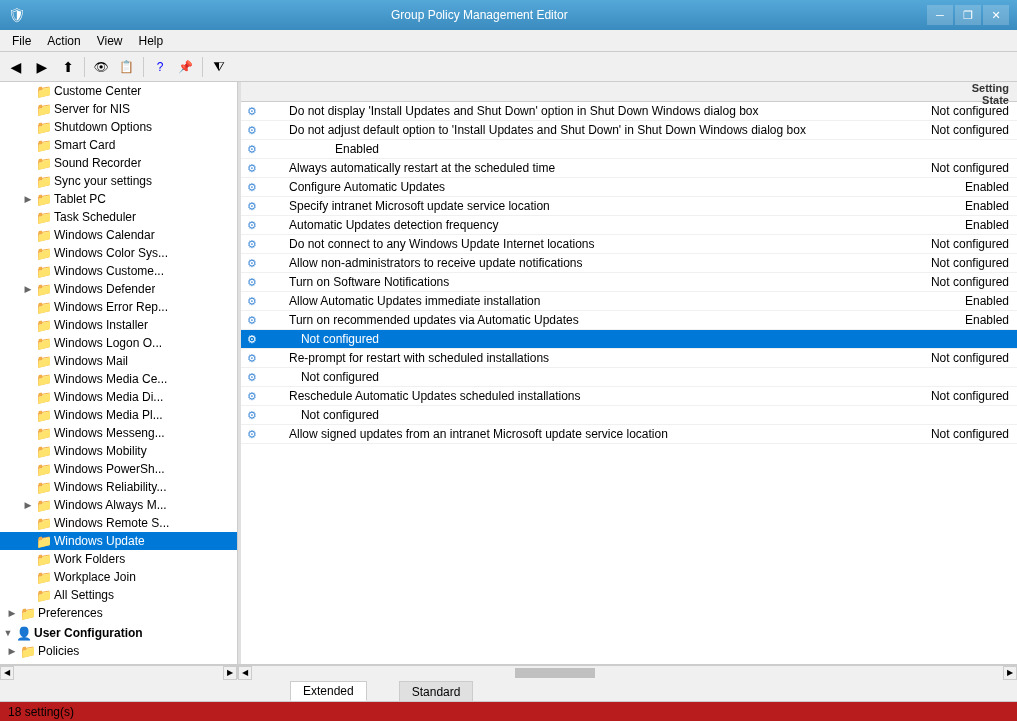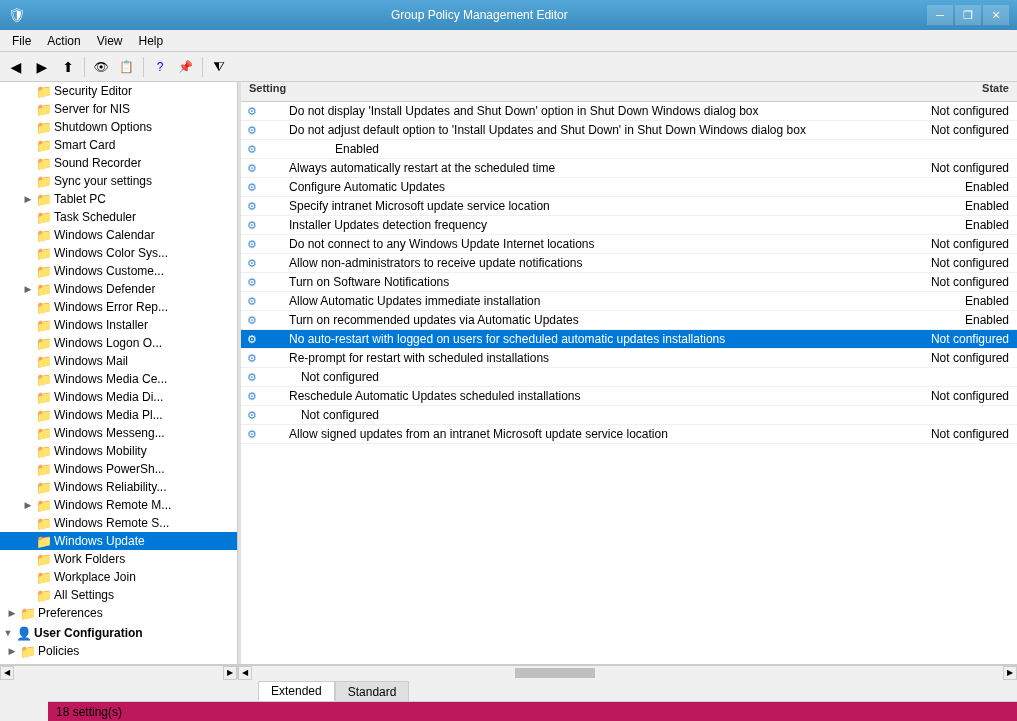--- a/index.html
+++ b/index.html
@@ -126,21 +126,22 @@
       overflow: hidden;
       display: flex;
       flex-direction: column;
     }
 
     .right-header {
       display: flex;
       background: #f0f0f0;
       border-bottom: 1px solid #ccc;
       height: 20px;
-      align-items: flex-start;
+      align-items: flex-end;
+      flex-direction: column;
     }
     .right-header-setting {
       flex: 1;
       padding: 0 8px;
       font-weight: bold;
       font-size: 11px;
       color: #333;
     }
     .right-header-state {
       width: 120px;
@@ -214,37 +215,36 @@
       padding-left: 258px;
     }
     .tab {
       padding: 2px 12px;
       border: 1px solid #ccc;
       border-bottom: none;
       background: #e0e0e0;
       font-size: 12px;
       cursor: pointer;
       height: 20px;
-      display: flex; align-items: center;
+      display: flex; align-items: center; margin-left: 32px;
     }
     .tab.active {
       background: white;
       border-bottom: 1px solid white;
     }
 
     
     .status-bar {
       height: 20px;
-      background: #be185d;
+      background: #b91c1c;
       border-top: 1px solid #ccc;
       display: flex;
       align-items: center;
       padding: 0 8px;
       font-size: 12px;
-      margin-left: 48px;
     }
 
     
     .split-bar {
       width: 3px;
       background: #e0e0e0;
       cursor: col-resize;
     }
   </style>
 </head>
@@ -284,21 +284,21 @@
 </div>
 
 <div class="main-container">
   <div class="content-area">
 
     <div class="left-panel">
 
       <div class="tree-item tree-indent-2">
         <span class="tree-expander"></span>
         <span class="tree-icon folder-icon">📁</span>
-        <span class="tree-label">Security Editor</span>
+        <span class="tree-label">Custome Center</span>
       </div>
 
       <div class="tree-item tree-indent-2">
         <span class="tree-expander"></span>
         <span class="tree-icon folder-icon">📁</span>
         <span class="tree-label">Server for NIS</span>
       </div>
 
       <div class="tree-item tree-indent-2">
         <span class="tree-expander"></span>
@@ -422,21 +422,21 @@
 
       <div class="tree-item tree-indent-2">
         <span class="tree-expander"></span>
         <span class="tree-icon folder-icon">📁</span>
         <span class="tree-label">Windows Reliability...</span>
       </div>
 
       <div class="tree-item tree-indent-2">
         <span class="tree-expander" style="color:#666;font-size:9px;">▶</span>
         <span class="tree-icon folder-icon">📁</span>
-        <span class="tree-label">Windows Remote M...</span>
+        <span class="tree-label">Windows Always M...</span>
       </div>
 
       <div class="tree-item tree-indent-2">
         <span class="tree-expander"></span>
         <span class="tree-icon folder-icon">📁</span>
         <span class="tree-label">Windows Remote S...</span>
       </div>
 
       <div class="tree-item tree-indent-2 selected">
         <span class="tree-expander"></span>
@@ -521,21 +521,21 @@
           <span class="setting-row-name">Configure Automatic Updates</span>
           <span class="setting-row-state">Enabled</span>
         </div>
         <div class="setting-row">
           <span class="setting-row-icon">⚙</span>
           <span class="setting-row-name">Specify intranet Microsoft update service location</span>
           <span class="setting-row-state">Enabled</span>
         </div>
         <div class="setting-row">
           <span class="setting-row-icon">⚙</span>
-          <span class="setting-row-name">Installer Updates detection frequency</span>
+          <span class="setting-row-name">Automatic Updates detection frequency</span>
           <span class="setting-row-state">Enabled</span>
         </div>
         <div class="setting-row">
           <span class="setting-row-icon">⚙</span>
           <span class="setting-row-name">Do not connect to any Windows Update Internet locations</span>
           <span class="setting-row-state">Not configured</span>
         </div>
         <div class="setting-row">
           <span class="setting-row-icon">⚙</span>
           <span class="setting-row-name">Allow non-administrators to receive update notifications</span>
@@ -552,21 +552,20 @@
           <span class="setting-row-state">Enabled</span>
         </div>
         <div class="setting-row">
           <span class="setting-row-icon">⚙</span>
           <span class="setting-row-name">Turn on recommended updates via Automatic Updates</span>
           <span class="setting-row-state">Enabled</span>
         </div>
 
         <div class="setting-row selected">
           <span class="setting-row-icon">⚙</span>
-          <span class="setting-row-name">No auto-restart with logged on users for scheduled automatic updates installations</span>
           <span class="setting-row-state">Not configured</span>
         </div>
         <div class="setting-row">
           <span class="setting-row-icon">⚙</span>
           <span class="setting-row-name">Re-prompt for restart with scheduled installations</span>
           <span class="setting-row-state">Not configured</span>
         </div>
         <div class="setting-row">
           <span class="setting-row-icon">⚙</span>
           <span class="setting-row-state">Not configured</span>

